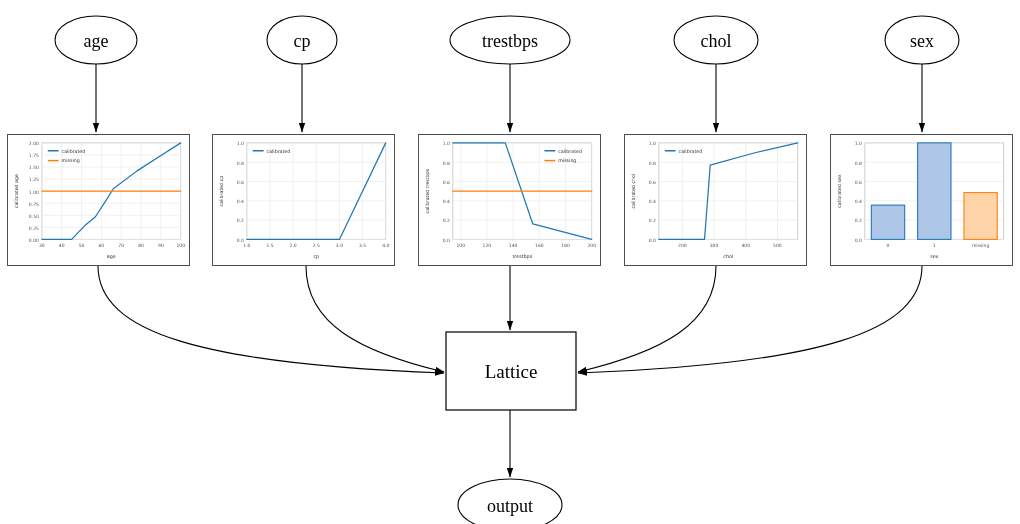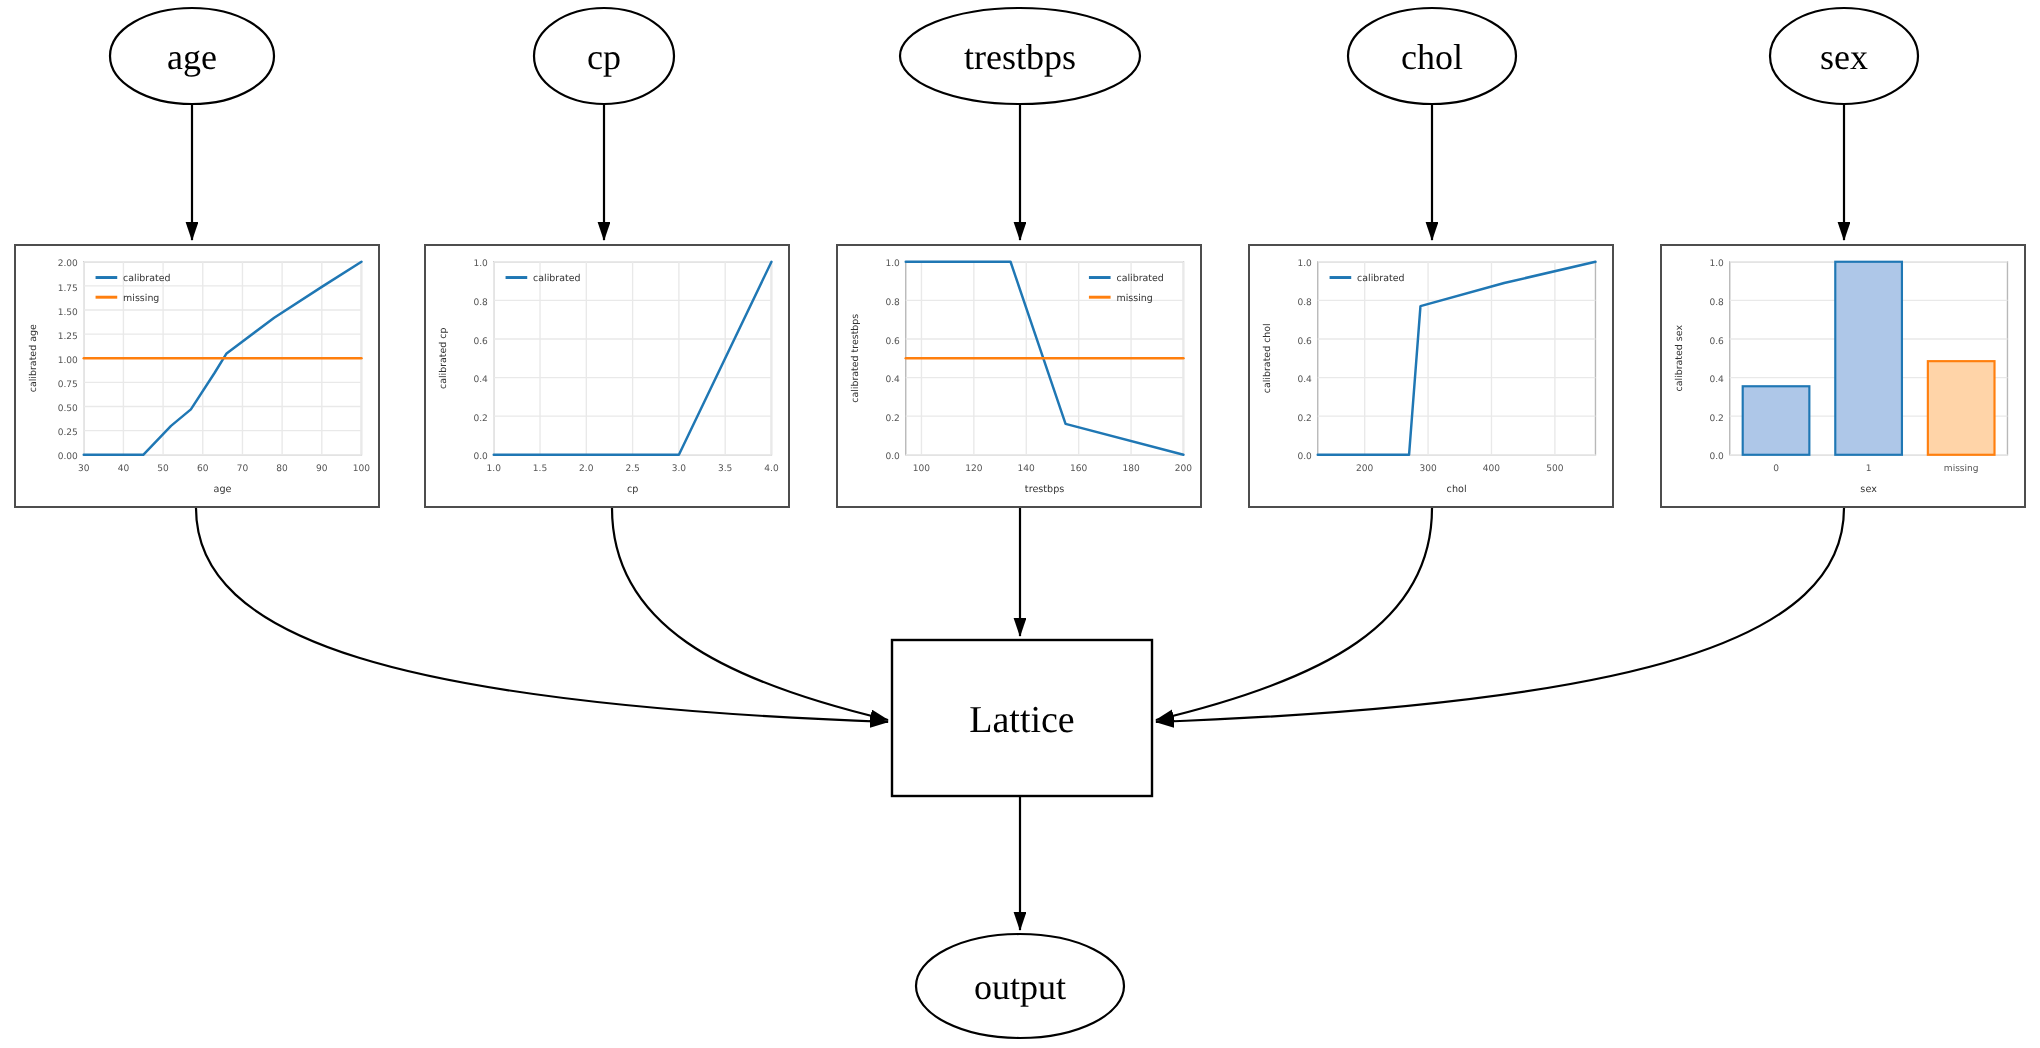--- a/index.html
+++ b/index.html
@@ -1,18 +1,18 @@
 <!DOCTYPE html>
 <html><head>
 <meta charset="utf-8">
 <style>
   html,body{margin:0;padding:0;background:#ffffff;}
   body{width:1020px;height:524px;position:relative;overflow:hidden;
        font-family:"Liberation Serif",serif;}
-  #stage{position:absolute;left:0;top:0;width:1020px;height:468px;}
+  #stage{position:absolute;left:0;top:12px;width:1020px;height:468px;}
   svg.layer{position:absolute;left:0;top:0;width:1020px;height:524px;overflow:visible;}
   .panel{position:absolute;background:#ffffff;border:1.6px solid #4d4d4d;box-sizing:border-box;}
   .plot-svg{display:block;width:100%;height:100%;}
 </style>
 </head>
 <body>
 
 <div id="stage">
 
   <div id="panels">

